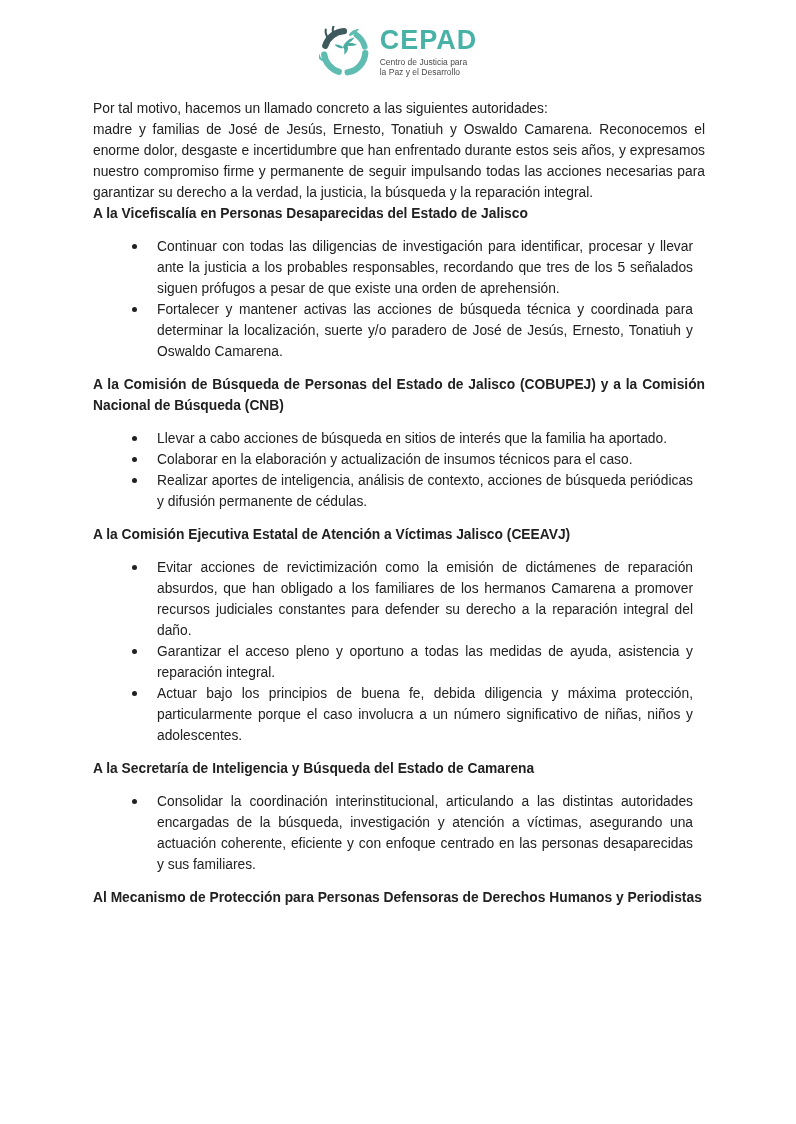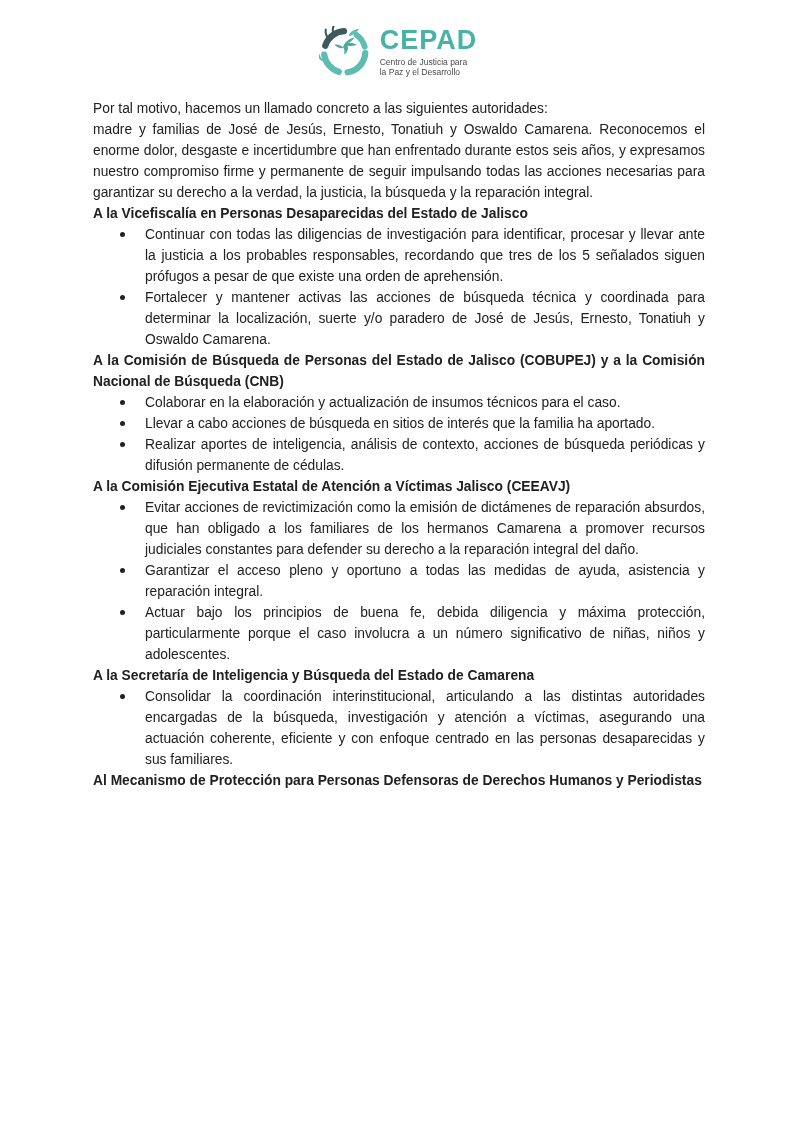--- a/index.html
+++ b/index.html
@@ -55,21 +55,21 @@
   p.body { margin: 0; }
   h2.sec {
     font-size: 13.8px;
     line-height: 21px;
     font-weight: bold;
     margin: 0;
     text-align: justify;
   }
   ul.blist {
     list-style: none;
-    margin: 0;
+    margin: 12px;
     padding-left: 52px;
   }
   ul.blist li { position: relative; }
   ul.blist li::before {
     content: "";
     position: absolute;
     left: -25px;
     top: 8px;
     width: 5px;
     height: 5px;
@@ -137,22 +137,22 @@
     <p class="body">madre y familias de José de Jesús, Ernesto, Tonatiuh y Oswaldo Camarena. Reconocemos el enorme dolor, desgaste e incertidumbre que han enfrentado durante estos seis años, y expresamos nuestro compromiso firme y permanente de seguir impulsando todas las acciones necesarias para garantizar su derecho a la verdad, la justicia, la búsqueda y la reparación integral.</p>
 
     <h2 class="sec m-h1">A la Vicefiscalía en Personas Desaparecidas del Estado de Jalisco</h2>
     <ul class="blist m-ul1">
       <li>Continuar con todas las diligencias de investigación para identificar, procesar y llevar ante la justicia a los probables responsables, recordando que tres de los 5 señalados siguen prófugos a pesar de que existe una orden de aprehensión.</li>
       <li>Fortalecer y mantener activas las acciones de búsqueda técnica y coordinada para determinar la localización, suerte y/o paradero de José de Jesús, Ernesto, Tonatiuh y Oswaldo Camarena.</li>
     </ul>
 
     <h2 class="sec m-h2">A la Comisión de Búsqueda de Personas del Estado de Jalisco (COBUPEJ) y a la Comisión Nacional de Búsqueda (CNB)</h2>
     <ul class="blist m-ul2">
+      <li>Llevar a cabo acciones de búsqueda en sitios de interés que la familia ha aportado.</li>
       <li>Colaborar en la elaboración y actualización de insumos técnicos para el caso.</li>
-      <li>Llevar a cabo acciones de búsqueda en sitios de interés que la familia ha aportado.</li>
       <li>Realizar aportes de inteligencia, análisis de contexto, acciones de búsqueda periódicas y difusión permanente de cédulas.</li>
     </ul>
 
     <h2 class="sec m-h3">A la Comisión Ejecutiva Estatal de Atención a Víctimas Jalisco (CEEAVJ)</h2>
     <ul class="blist m-ul3">
       <li>Evitar acciones de revictimización como la emisión de dictámenes de reparación absurdos, que han obligado a los familiares de los hermanos Camarena a promover recursos judiciales constantes para defender su derecho a la reparación integral del daño.</li>
       <li>Garantizar el acceso pleno y oportuno a todas las medidas de ayuda, asistencia y reparación integral.</li>
       <li>Actuar bajo los principios de buena fe, debida diligencia y máxima protección, particularmente porque el caso involucra a un número significativo de niñas, niños y adolescentes.</li>
     </ul>
 

